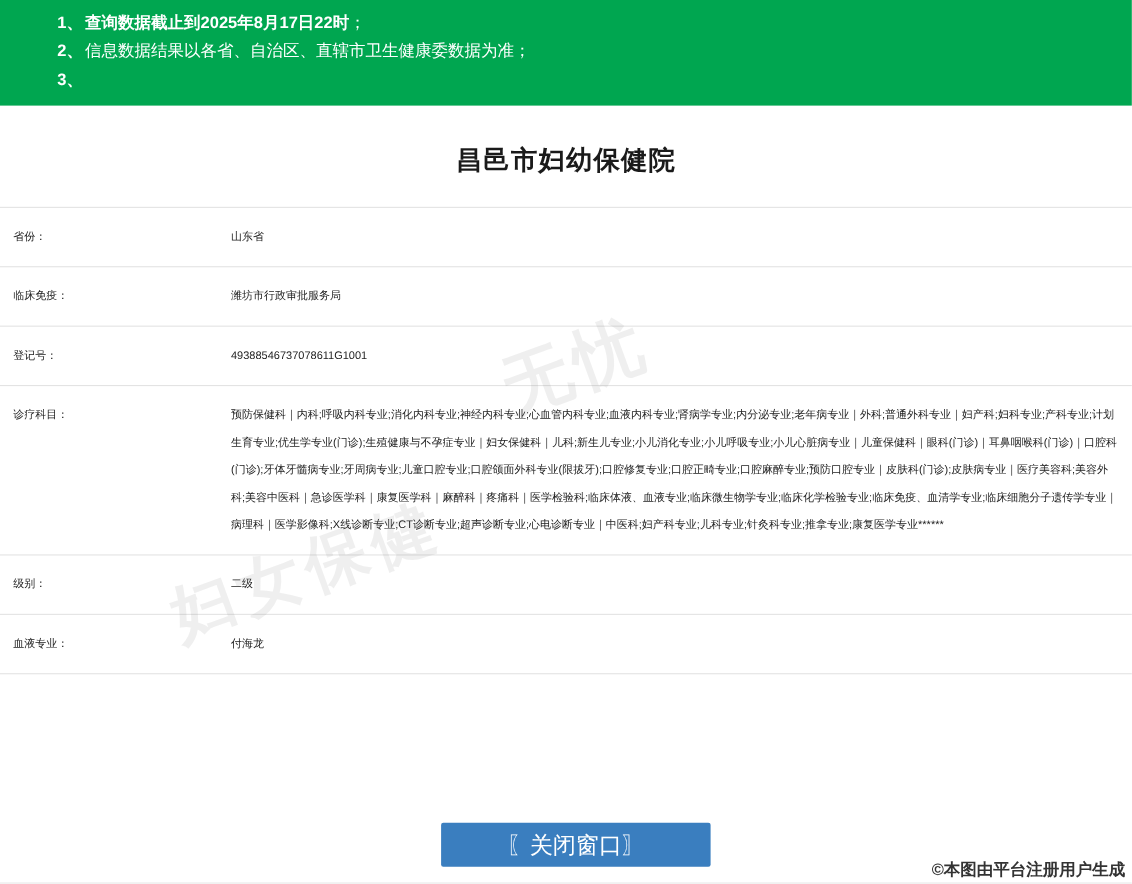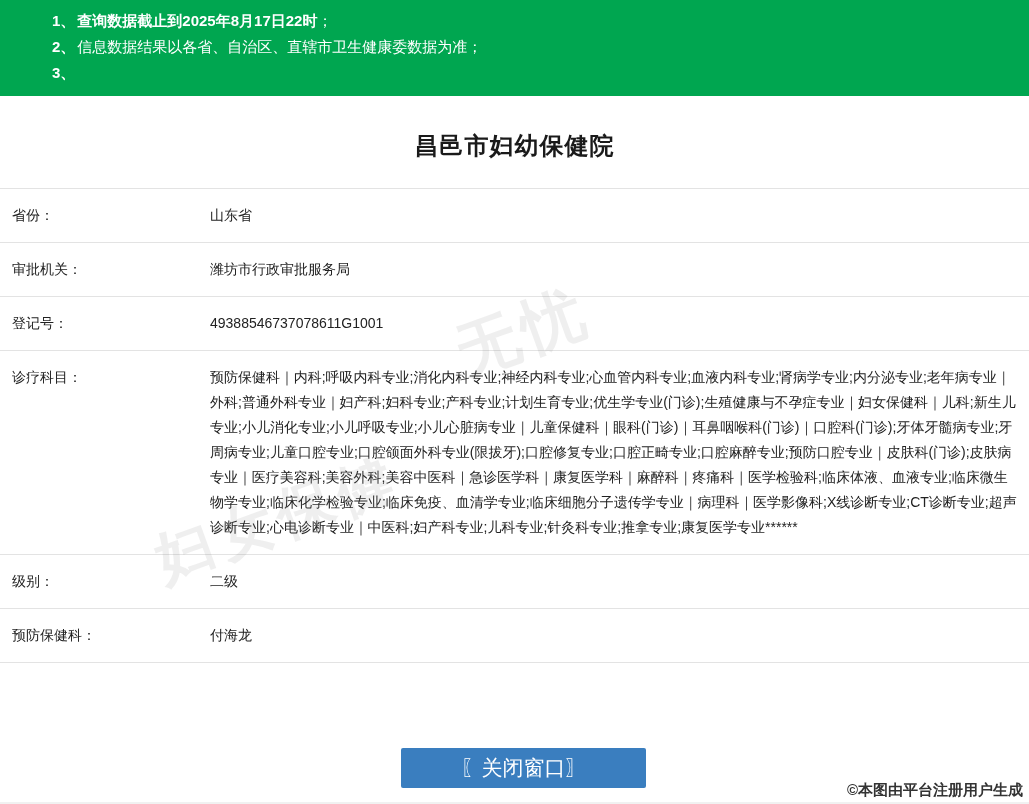--- a/index.html
+++ b/index.html
@@ -53,21 +53,21 @@
   
   .info-table {
     width: 1029px;
     border-collapse: collapse;
     table-layout: fixed;
   }
   .info-table tr { border-top: 1px solid #e3e3e3; }
   .info-table tr:last-child { border-bottom: 1px solid #e3e3e3; }
   .info-table td {
     padding: 14px 10px 14px 10px;
-    font-size: 14px;
+    font-size: 10px;
     color: #222;
     vertical-align: top;
     line-height: 25px;
   }
   .info-table td.label {
     width: 200px;
     padding-left: 12px;
     color: #222;
     white-space: nowrap;
   }
@@ -159,37 +159,37 @@
   <div class="doc-title">昌邑市妇幼保健院</div>
 </div>
 
 <table class="info-table">
   <tbody>
     <tr>
       <td class="label">省份：</td>
       <td class="value">山东省</td>
     </tr>
     <tr>
-      <td class="label">审批机关：</td>
+      <td class="label">临床免疫：</td>
       <td class="value">潍坊市行政审批服务局</td>
     </tr>
     <tr>
       <td class="label">登记号：</td>
       <td class="value">49388546737078611G1001</td>
     </tr>
     <tr>
       <td class="label">诊疗科目：</td>
       <td class="value">预防保健科｜内科;呼吸内科专业;消化内科专业;神经内科专业;心血管内科专业;血液内科专业;肾病学专业;内分泌专业;老年病专业｜外科;普通外科专业｜妇产科;妇科专业;产科专业;计划生育专业;优生学专业(门诊);生殖健康与不孕症专业｜妇女保健科｜儿科;新生儿专业;小儿消化专业;小儿呼吸专业;小儿心脏病专业｜儿童保健科｜眼科(门诊)｜耳鼻咽喉科(门诊)｜口腔科(门诊);牙体牙髓病专业;牙周病专业;儿童口腔专业;口腔颌面外科专业(限拔牙);口腔修复专业;口腔正畸专业;口腔麻醉专业;预防口腔专业｜皮肤科(门诊);皮肤病专业｜医疗美容科;美容外科;美容中医科｜急诊医学科｜康复医学科｜麻醉科｜疼痛科｜医学检验科;临床体液、血液专业;临床微生物学专业;临床化学检验专业;临床免疫、血清学专业;临床细胞分子遗传学专业｜病理科｜医学影像科;X线诊断专业;CT诊断专业;超声诊断专业;心电诊断专业｜中医科;妇产科专业;儿科专业;针灸科专业;推拿专业;康复医学专业******</td>
     </tr>
     <tr>
       <td class="label">级别：</td>
       <td class="value">二级</td>
     </tr>
     <tr>
-      <td class="label">预防保健科：</td>
+      <td class="label">血液专业：</td>
       <td class="value">付海龙</td>
     </tr>
   </tbody>
 </table>
 
 <div class="watermark">
   <div class="wm-text wm1">无忧</div>
   <div class="wm-text wm2">妇女保健</div>
 </div>
 

